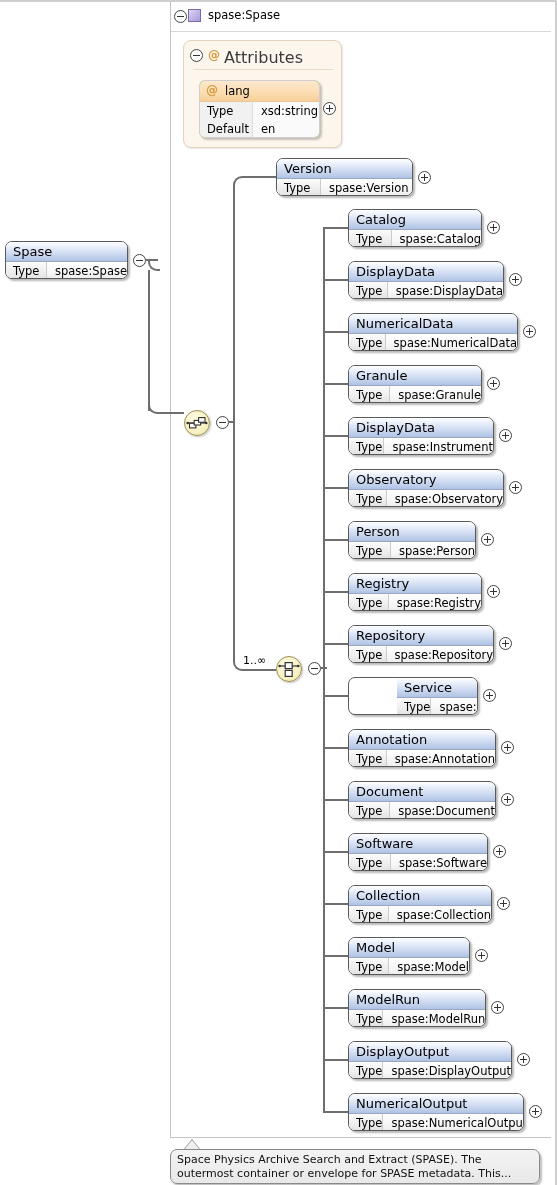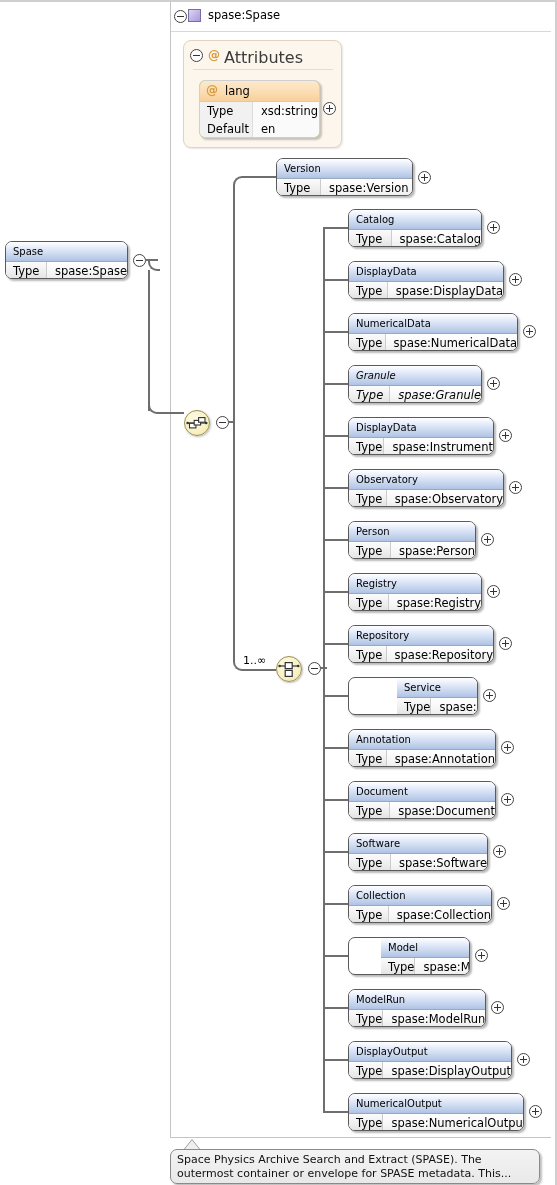--- a/index.html
+++ b/index.html
@@ -34,21 +34,21 @@
     background: #fff;
     overflow: hidden;
     box-shadow: 2px 2px 2px rgba(0,0,0,0.28);
     height: 38px;
   }
   .ebox .hdr {
     height: 19px;
     line-height: 19px;
     background: linear-gradient(to bottom, #ffffff 0%, #e8eefb 28%, #b9cbe8 88%, #aec2e4 100%);
     border-bottom: 1px solid #9aa8bd;
-    font-size: 10px;
+    font-size: 13px;
     color: #000;
     padding-left: 7px;
     white-space: nowrap;
   }
   .ebox .row {
     height: 18px;
     line-height: 18px;
     display: flex;
     background: linear-gradient(to bottom, #fdfdfd 0%, #efefef 60%, #e2e2e2 100%);
     font-size: 11.5px;
@@ -395,21 +395,21 @@
       <div class="ln lnh" style="left: 323px; top: 329px; width: 25px;"></div>
       <div class="ebox" style="left: 348px; top: 311px; width: 170px;">
         <div class="hdr">NumericalData</div>
         <div class="row">
           <div class="k">Type</div>
           <div class="v">spase:NumericalData</div>
         </div>
       </div>
       <div class="tgl plus" style="left: 523px; top: 323px;"></div>
       <div class="ln lnh" style="left: 323px; top: 381px; width: 25px;"></div>
-      <div class="ebox" style="left: 348px; top: 363px; width: 134px; font-style: italic;">
+      <div class="ebox" style="left: 348px; top: 363px; width: 134px;">
         <div class="hdr">Granule</div>
         <div class="row">
           <div class="k">Type</div>
           <div class="v">spase:Granule</div>
         </div>
       </div>
       <div class="tgl plus" style="left: 487px; top: 375px;"></div>
       <div class="ln lnh" style="left: 323px; top: 433px; width: 25px;"></div>
       <div class="ebox" style="left: 348px; top: 415px; width: 146px;">
         <div class="hdr">DisplayData</div>
@@ -494,21 +494,21 @@
       <div class="ln lnh" style="left: 323px; top: 901px; width: 25px;"></div>
       <div class="ebox" style="left: 348px; top: 883px; width: 144px;">
         <div class="hdr">Collection</div>
         <div class="row">
           <div class="k">Type</div>
           <div class="v">spase:Collection</div>
         </div>
       </div>
       <div class="tgl plus" style="left: 497px; top: 895px;"></div>
       <div class="ln lnh" style="left: 323px; top: 953px; width: 25px;"></div>
-      <div class="ebox" style="left: 348px; top: 935px; width: 122px; padding-left: 32px;">
+      <div class="ebox" style="left: 348px; top: 935px; width: 122px;">
         <div class="hdr">Model</div>
         <div class="row">
           <div class="k">Type</div>
           <div class="v">spase:Model</div>
         </div>
       </div>
       <div class="tgl plus" style="left: 475px; top: 947px;"></div>
       <div class="ln lnh" style="left: 323px; top: 1005px; width: 25px;"></div>
       <div class="ebox" style="left: 348px; top: 987px; width: 138px;">
         <div class="hdr">ModelRun</div>

